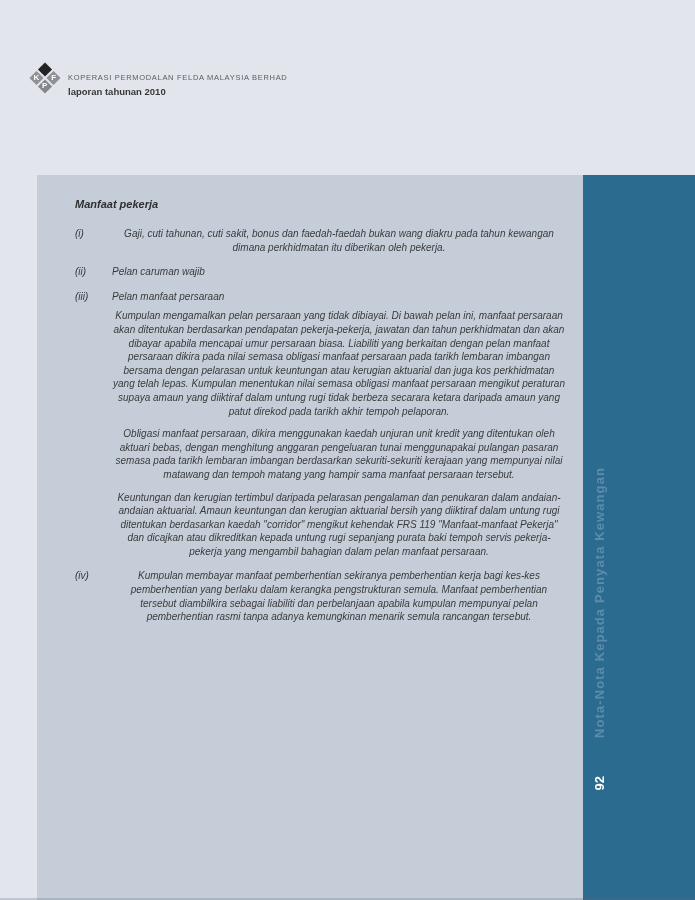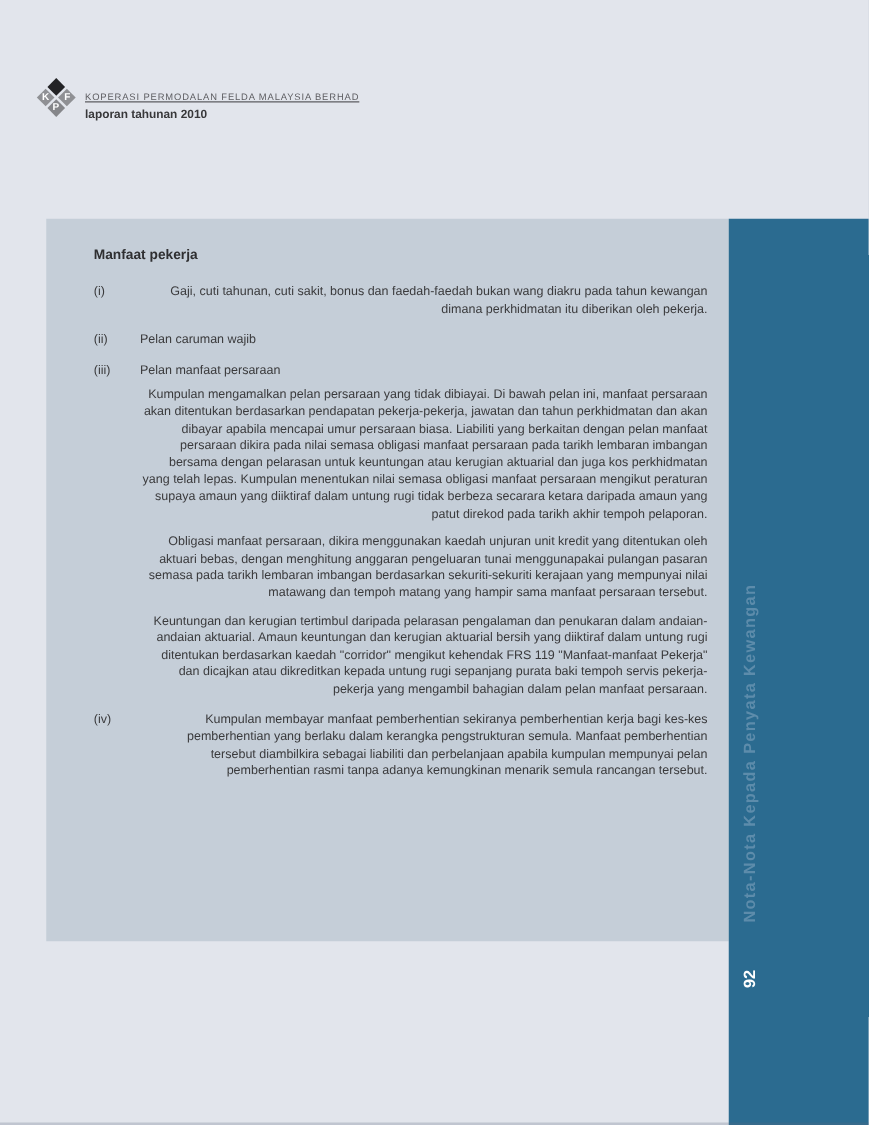--- a/index.html
+++ b/index.html
@@ -28,55 +28,55 @@
   }
   .cell-top    { background:#232326; }
   .cell-right  { background:#8f9094; }
   .cell-left   { background:#8f9094; }
   .cell-bottom { background:#85868a; }
 
   .company-name {
     position:absolute; left:68px; top:73px;
     font-size:7.5px; letter-spacing:0.7px; color:#5d5d61;
     white-space:nowrap;
-    text-decoration:underline;
   }
   .report-line {
     position:absolute; left:68px; top:86px;
     font-size:9.5px; font-weight:bold; color:#38383a;
     white-space:nowrap;
   }
   .report-line .year { font-weight:bold; }
 
   
   .content-panel {
     position:absolute; left:37px; top:175px;
-    width:546px; height:578px;
+    width:546px; height:725px;
     background:#c5ced8;
     box-sizing:border-box;
     padding:23px 17px 0 38px;
     color:#3a3a3c;
+    font-style:italic;
   }
   .content-heading {
     font-size:11px; font-weight:bold; color:#2f2f31;
     margin:0 0 17px 0;
   }
   .sec { position:relative; padding-left:37px; margin:0 0 11px 0; }
   .sec-label {
     position:absolute; left:0; top:0;
     font-size:10px; line-height:13.6px;
   }
   .sec-title {
     font-size:10px; line-height:13.6px;
     margin:0 0 6px 0;
   }
   .sec p {
     font-size:10px; line-height:13.6px;
     margin:0 0 9px 0;
-    text-align:right;
+    text-align:center;
   }
 
   
   .sidebar {
     position:absolute; left:583px; top:175px;
     width:112px; height:725px;
     background:#2b6b90;
   }
   .sidebar-title {
     position:absolute; left:9px; bottom:162px;

